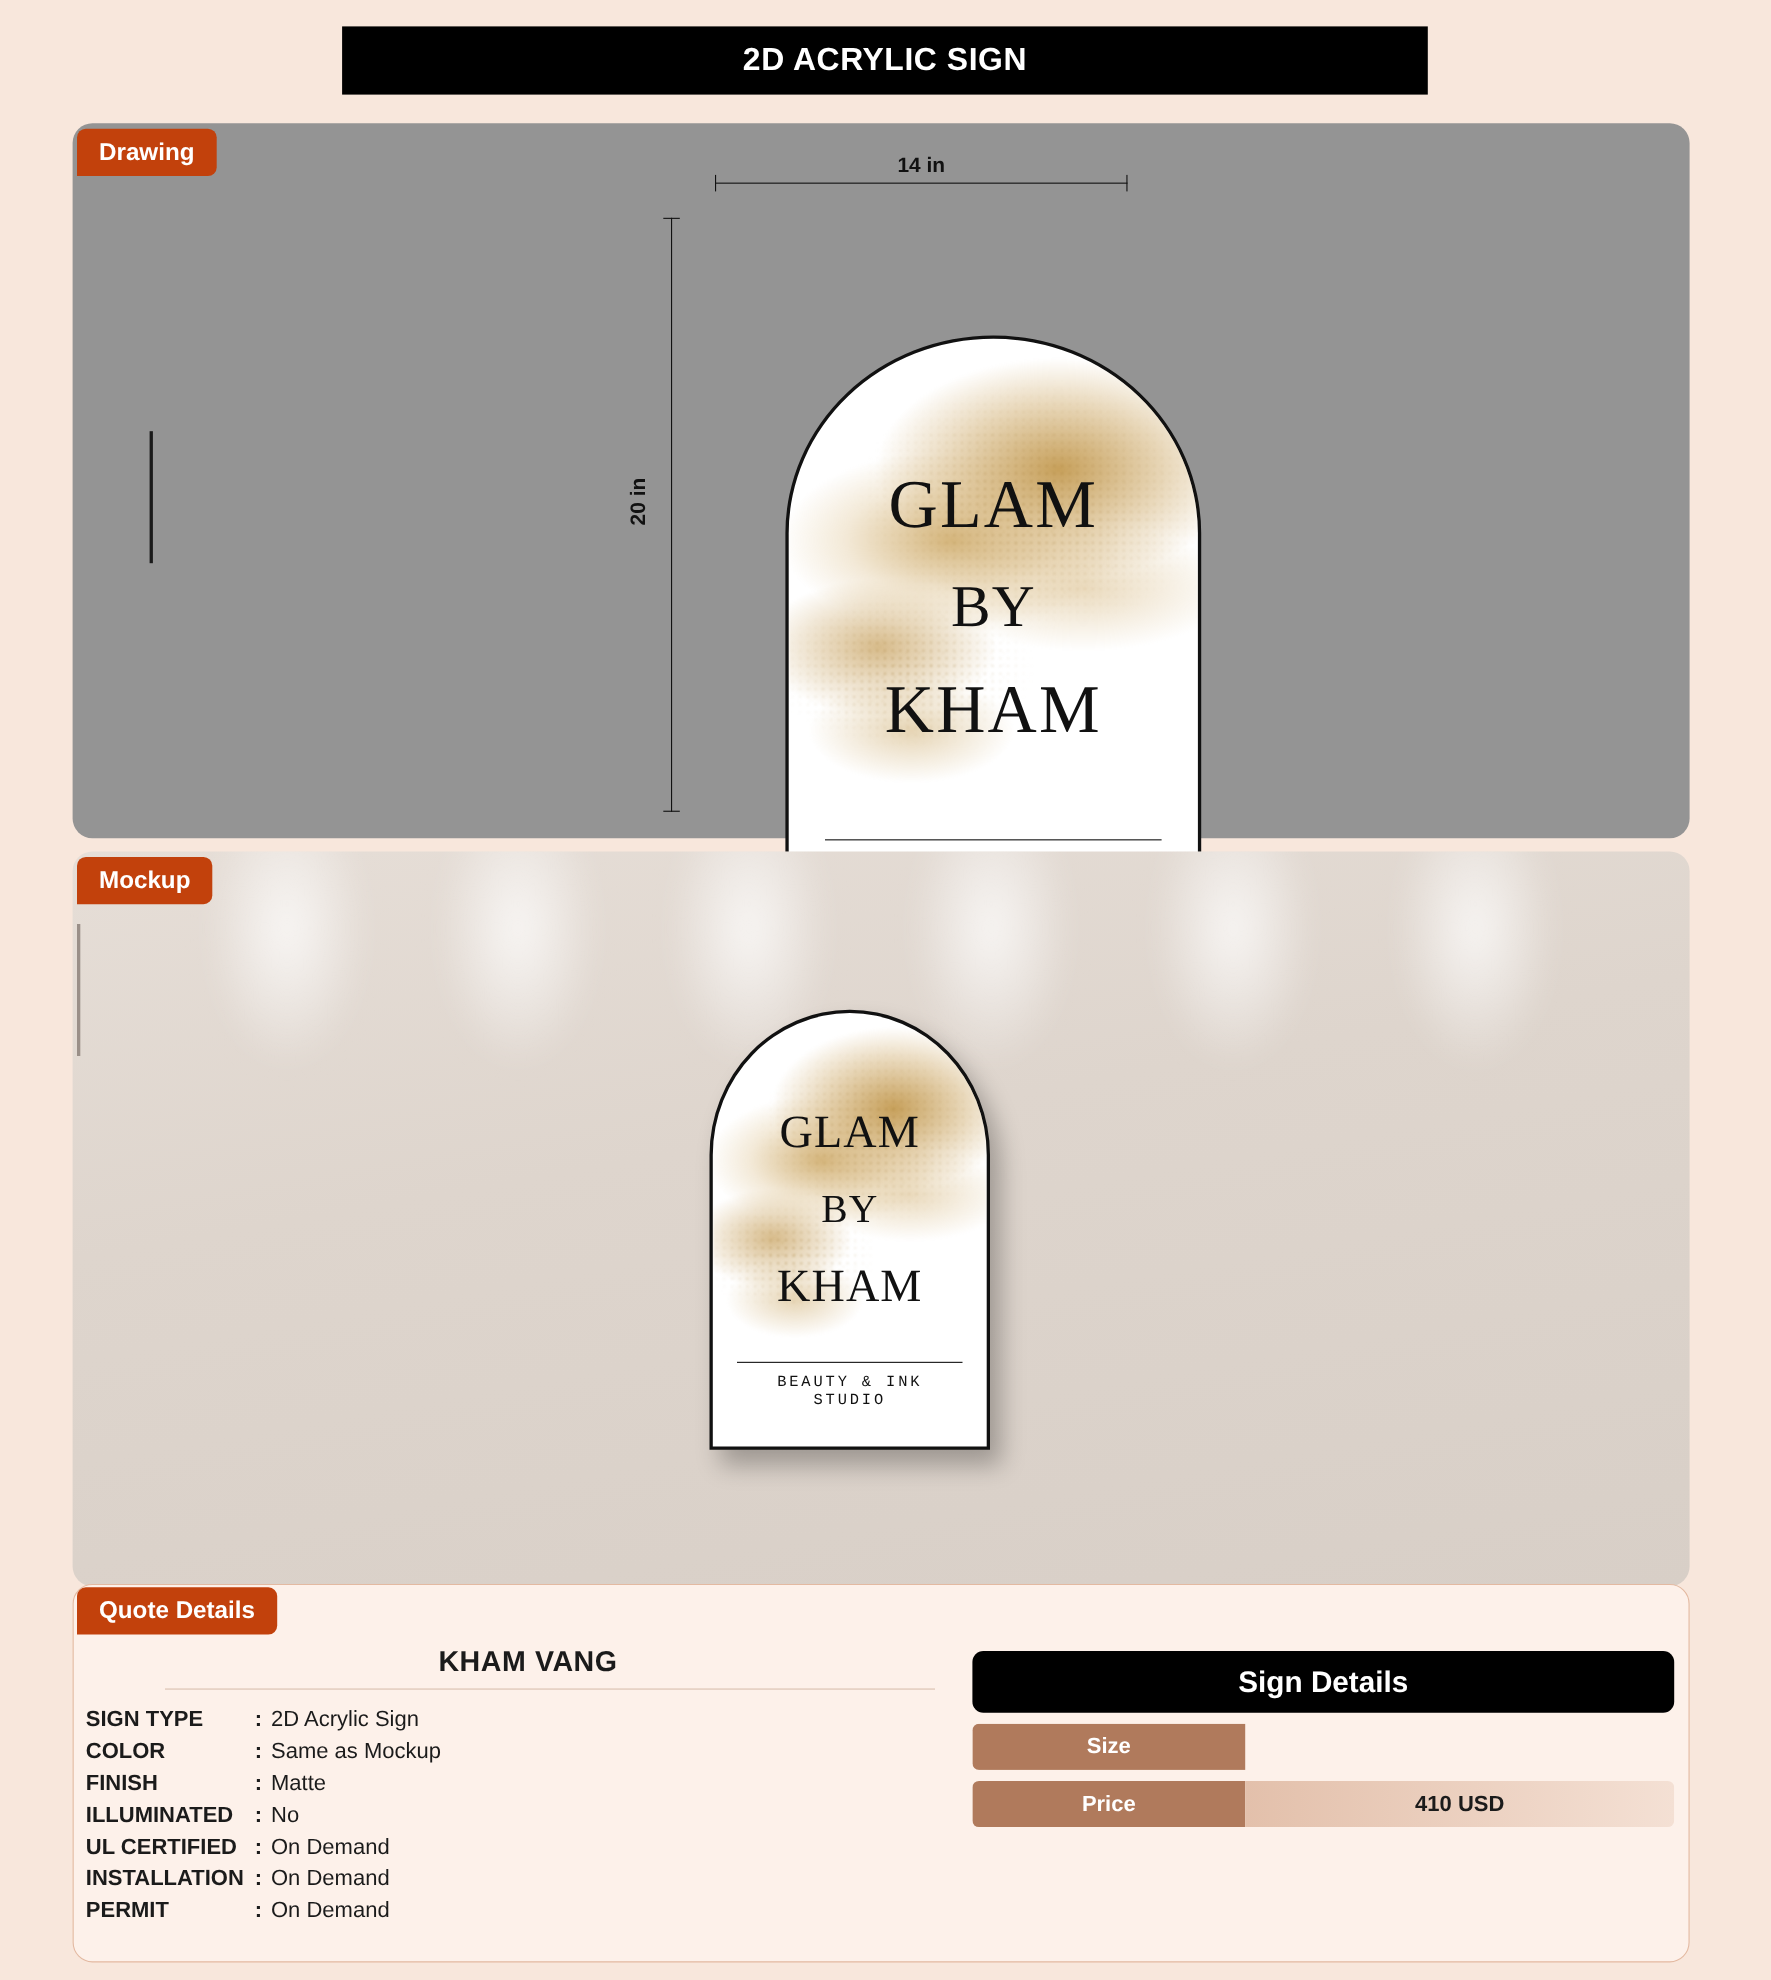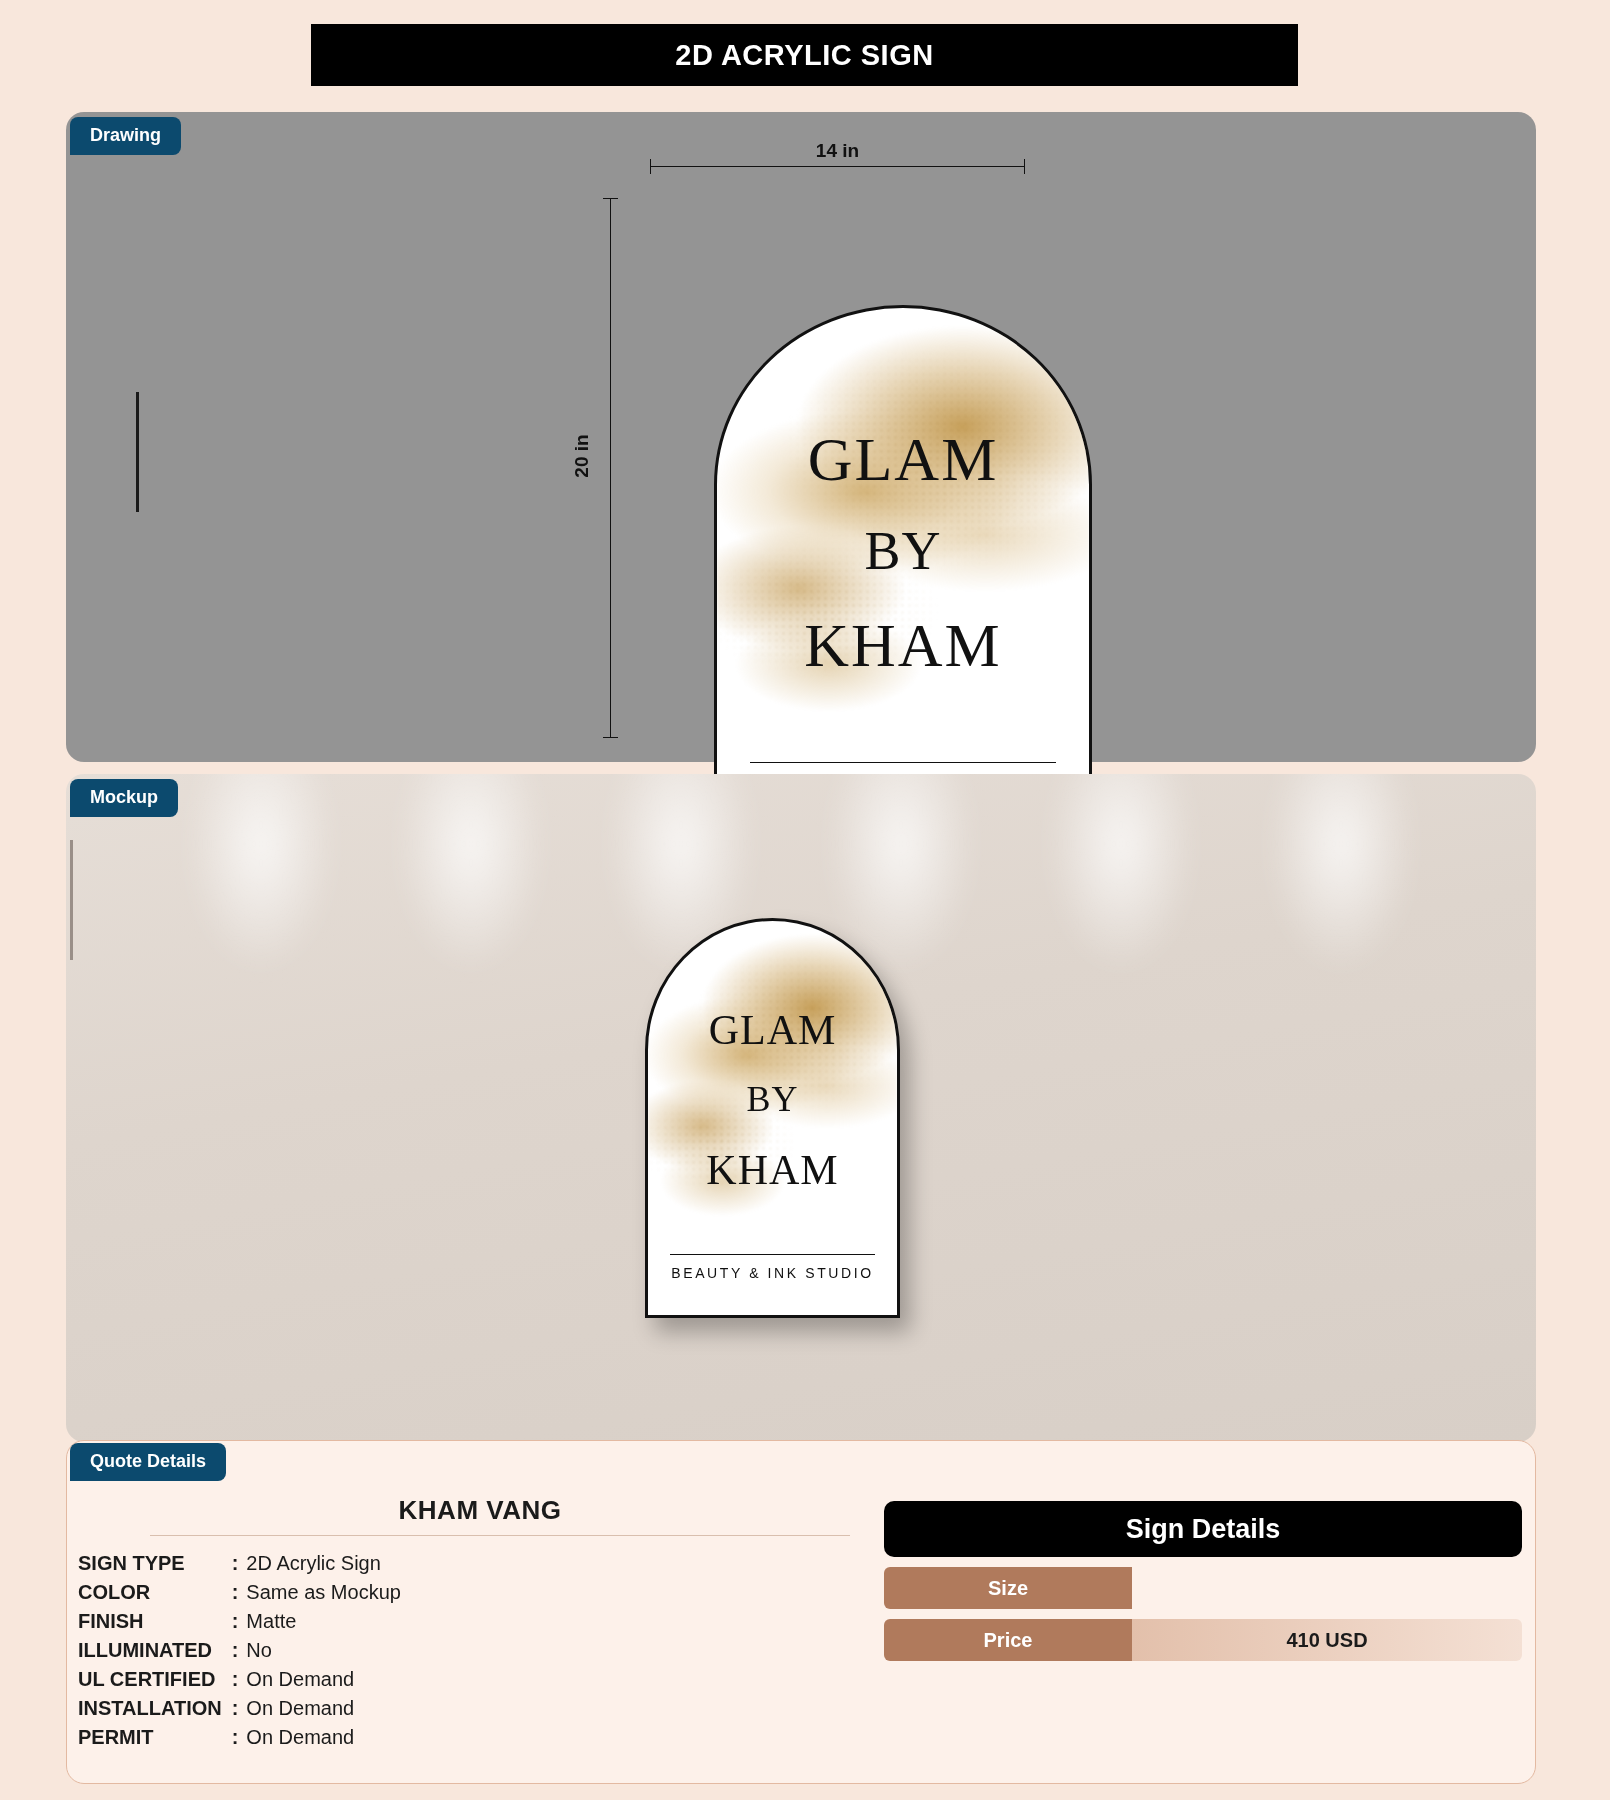--- a/index.html
+++ b/index.html
@@ -28,23 +28,23 @@
     letter-spacing: 0.5px;
   }
 
   
   .panel {
     position: absolute;
     border-radius: 18px;
   }
   .panel-label {
     position: absolute;
-    background: #0c4a6e;
+    background: #c2410c;
     color: #fff;
-    font-size: 18px;
+    font-size: 22px;
     font-weight: bold;
     padding: 8px 20px 9px 20px;
     border-radius: 8px 8px 8px 0;
     z-index: 5;
     white-space: nowrap;
   }
 
   
   .drawing-panel {
     left: 66px; top: 112px;
@@ -182,21 +182,21 @@
   .sign-mockup .logo-kham  { font-size: 42px; letter-spacing: 1px; margin-top: 8px; }
 
   .tagline-wrap {
     position: absolute; left: 9%; right: 9%;
     border-top: 1px solid #111;
     text-align: center;
   }
   .sign-drawing .tagline-wrap { bottom: 46px; padding-top: 14px; }
   .sign-mockup  .tagline-wrap { bottom: 34px; padding-top: 10px; }
   .tagline {
-    font-family: Liberation Sans, sans-serif;
+    font-family: Liberation Mono, monospace;
     letter-spacing: 2.6px;
     color: #111;
   }
   .sign-drawing .tagline { font-size: 21px; }
   .sign-mockup  .tagline { font-size: 14px; }
 
   
   .client-name {
     position: absolute;
     left: 100px; top: 1495px;

